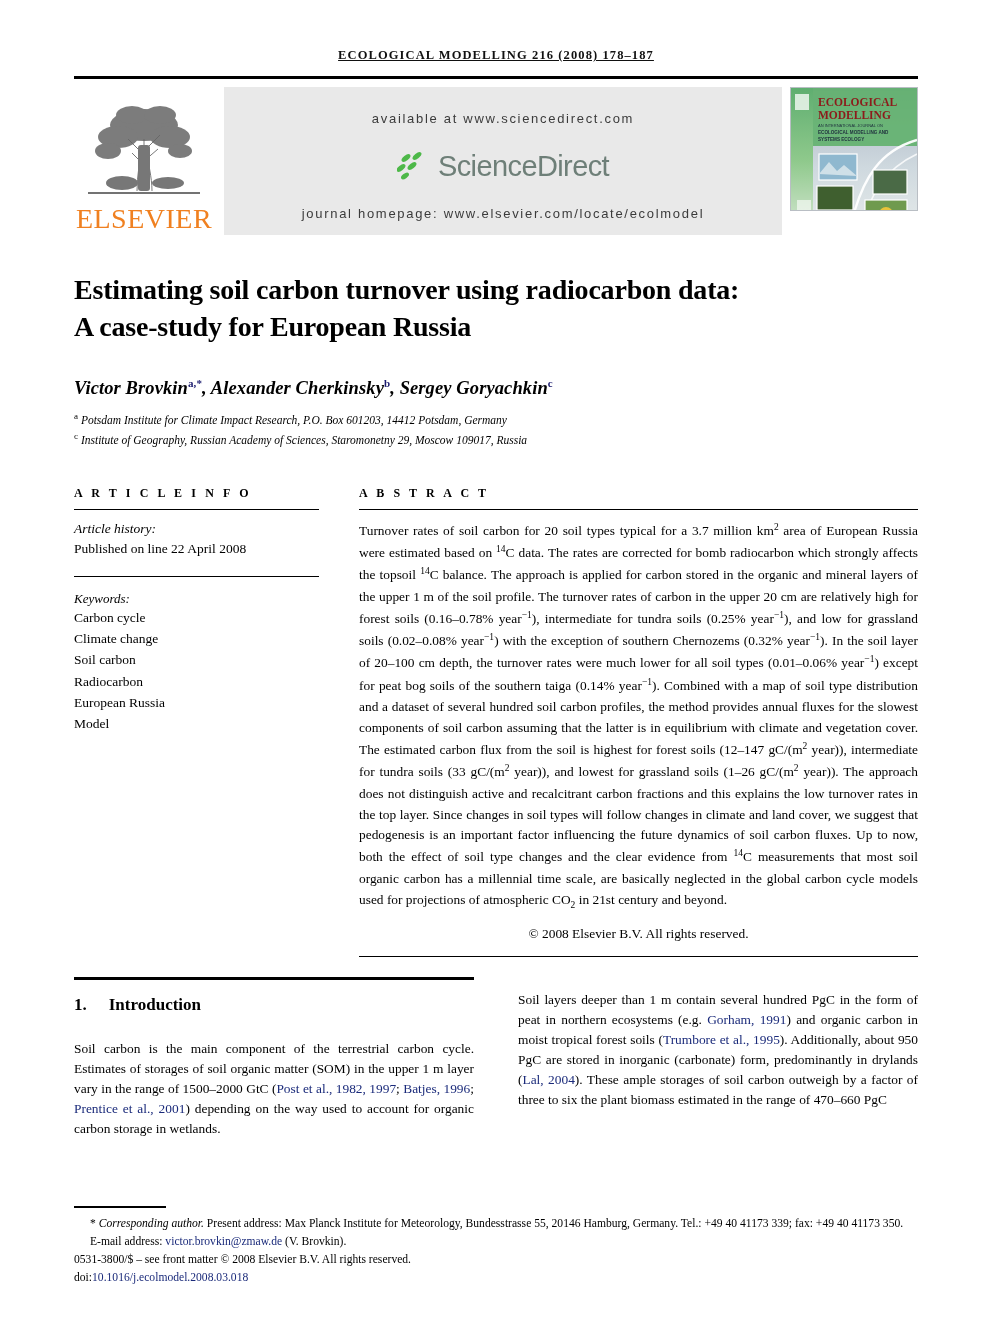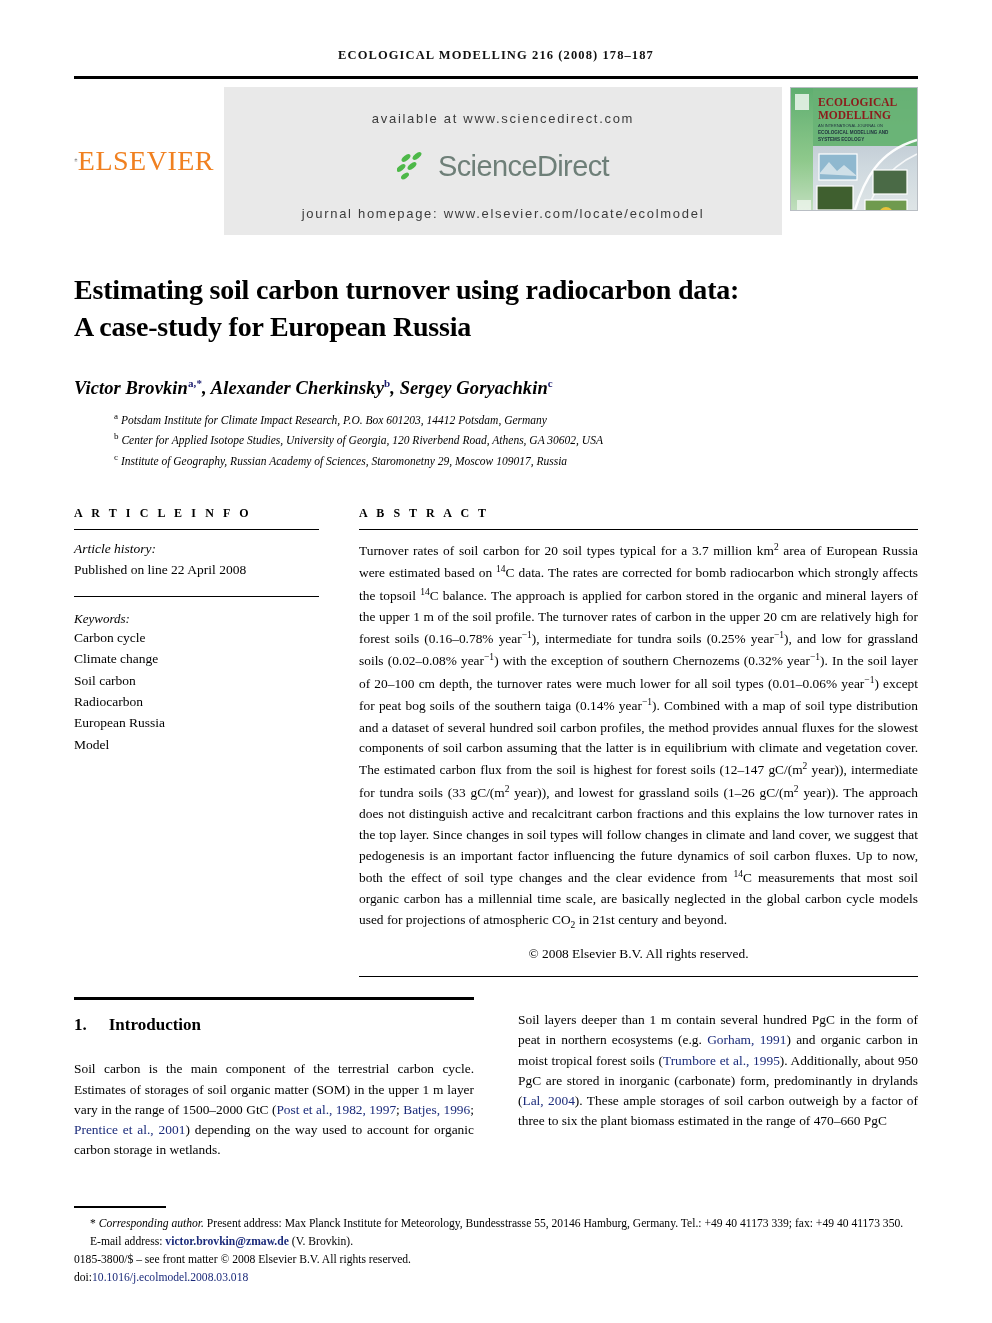--- a/index.html
+++ b/index.html
@@ -28,39 +28,40 @@
   
   .running-head {
     text-align: center;
     font-family: "Liberation Serif", serif;
     font-size: 12.5px;
     font-weight: bold;
     letter-spacing: 1.1px;
     padding-top: 48px;
     text-transform: uppercase;
     color: #111;
+    text-decoration: underline;
   }
 
   .rule-thick {
     border-top: 3px solid #000;
     margin-top: 13px;
   }
 
   
   .masthead {
     display: flex;
     align-items: stretch;
     margin-top: 8px;
     height: 148px;
   }
   .elsevier-block {
     width: 140px;
     flex: 0 0 140px;
     display: flex;
-    flex-direction: row;
+    flex-direction: column;
     align-items: center;
     justify-content: flex-end;
     padding-bottom: 2px;
   }
   .elsevier-tree {
     width: 124px;
     height: 108px;
   }
   .elsevier-word {
     font-family: "Liberation Serif", serif;
@@ -143,21 +144,20 @@
   }
   .authors sup { font-size: 11px; font-style: normal; }
   .sup-link { color: #1a1a6e; }
 
   .affils {
     margin-top: 9px;
     font-family: "Liberation Serif", serif;
     font-size: 11.5px;
     font-style: italic;
     line-height: 1.62;
-    margin-left: 40px;
   }
   .affils sup { font-style: normal; font-size: 9px; }
 
   
   .info-abstract {
     display: flex;
     margin-top: 36px;
   }
   .col-info {
     flex: 0 0 245px;
@@ -261,21 +261,21 @@
     border-top: 2px solid #000;
     width: 92px;
     margin-bottom: 7px;
   }
   .fn {
     font-size: 11.6px;
     line-height: 1.55;
   }
   .fn .corr { font-style: italic; }
   .fn-indent { text-indent: 16px; }
-  .email { color: #1a2a7a; font-weight: bold; }
+  .email { color: #1a2a7a; }
   .doi { color: #1a2a7a; }
 </style>
 </head>
 <body>
 
 <div class="page">
 
   <div class="running-head">Ecological Modelling 216 (2008) 178–187</div>
   <div class="rule-thick"></div>
 
@@ -372,21 +372,20 @@
   </h1>
 
   <div class="authors">
     <span>Victor Brovkin</span><sup class="sup-link">a</sup><sup class="sup-link">,*</sup>,
     <span>Alexander Cherkinsky</span><sup class="sup-link">b</sup>,
     <span>Sergey Goryachkin</span><sup class="sup-link">c</sup>
   </div>
 
   <div class="affils">
     <div><sup>a</sup> <span>Potsdam Institute for Climate Impact Research, P.O. Box 601203, 14412 Potsdam, Germany</span></div>
-    <div><sup>b</sup> <span>Center for Applied Isotope Studies, University of Georgia, 120 Riverbend Road, Athens, GA 30602, USA</span></div>
     <div><sup>c</sup> <span>Institute of Geography, Russian Academy of Sciences, Staromonetny 29, Moscow 109017, Russia</span></div>
   </div>
 
   <div class="info-abstract">
 
     <div class="col-info">
       <div class="sec-head">A R T I C L E   I N F O</div>
       <div class="rule-thin"></div>
       <div class="hist">
         <div>Article history:</div>
@@ -425,17 +424,17 @@
 
     <div class="bcol right">
       <p><span>Soil layers deeper than 1 m contain several hundred PgC in the form of peat in northern ecosystems (e.g. </span><span class="ref">Gorham, 1991</span><span>) and organic carbon in moist tropical forest soils (</span><span class="ref">Trumbore et al., 1995</span><span>). Additionally, about 950 PgC are stored in inorganic (carbonate) form, predominantly in drylands (</span><span class="ref">Lal, 2004</span><span>). These ample storages of soil carbon outweigh by a factor of three to six the plant biomass estimated in the range of 470–660 PgC</span></p>
     </div>
   </div>
 
   <div class="footnotes">
     <div class="fn-rule"></div>
     <div class="fn fn-indent"><span>*</span> <span class="corr">Corresponding author.</span><span> Present address: Max Planck Institute for Meteorology, Bundesstrasse 55, 20146 Hamburg, Germany. Tel.: +49 40 41173 339; fax: +49 40 41173 350.</span></div>
     <div class="fn fn-indent"><span>E-mail address:</span> <span class="email">victor.brovkin@zmaw.de</span><span> (V. Brovkin).</span></div>
-    <div class="fn">0185-3800/$ – see front matter © 2008 Elsevier B.V. All rights reserved.</div>
+    <div class="fn">0531-3800/$ – see front matter © 2008 Elsevier B.V. All rights reserved.</div>
     <div class="fn"><span>doi:</span><span class="doi">10.1016/j.ecolmodel.2008.03.018</span></div>
   </div>
 
 </div>
 
 </body></html>

